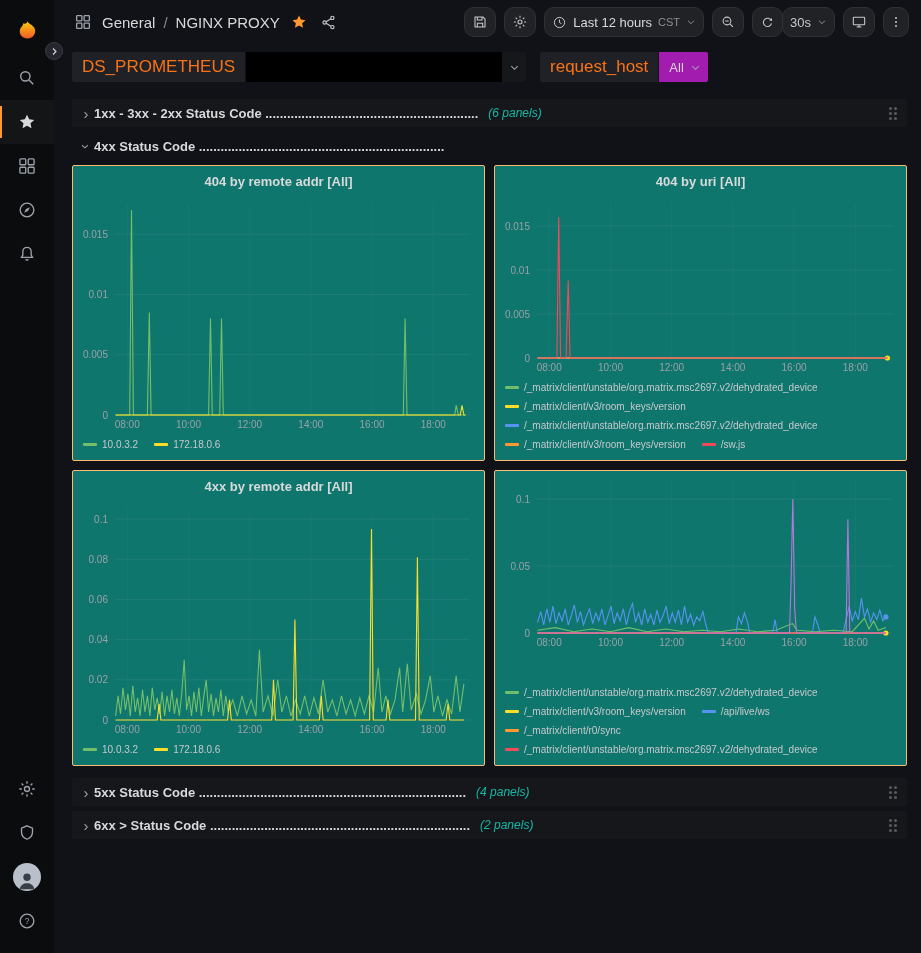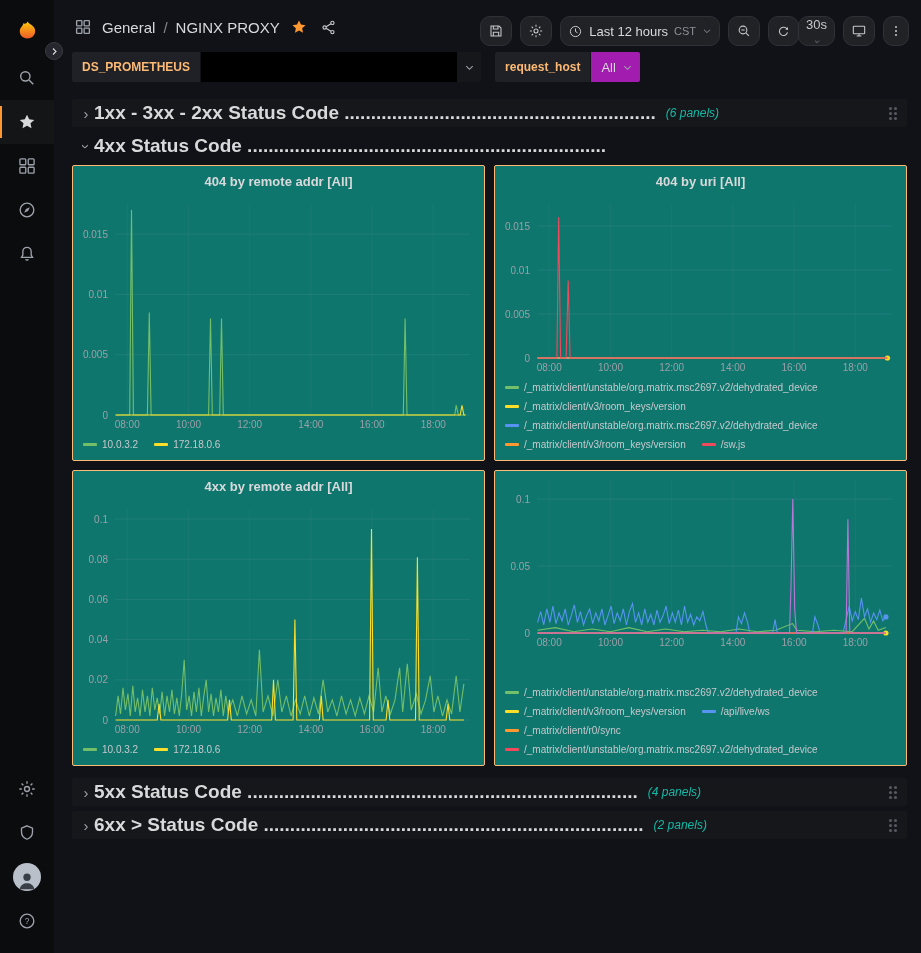--- a/index.html
+++ b/index.html
@@ -28,63 +28,63 @@
     background: #26272e; border: 1px solid #393b42; color: #d8d9da; z-index: 5;
     display: flex; align-items: center; justify-content: center; font-size: 11px; cursor: pointer;
   }
   .avatar {
     width: 28px; height: 28px; border-radius: 50%; background: #b9c0c9;
     display: flex; align-items: flex-end; justify-content: center; overflow: hidden;
   }
   
   .main { flex: 1; display: flex; flex-direction: column; min-width: 0; }
   .topbar {
-    height: 44px; flex: none; display: flex; align-items: flex-start;
-    justify-content: space-between; padding: 16px 12px 0 18px;
+    height: 44px; flex: none; display: flex; align-items: center;
+    justify-content: space-between; padding: 0 12px 0 18px;
   }
   .crumbs { display: flex; align-items: center; gap: 8px; font-size: 15px; }
   .crumb { color: #d8d9da; cursor: pointer; }
   .crumb-sep { color: #87898f; }
   .icon-btn { background: none; border: none; color: #9da2ab; cursor: pointer; display: inline-flex; align-items: center; padding: 2px; }
   .toolbar { display: flex; align-items: center; gap: 8px; }
   .tb-group { display: flex; }
   .tb {
     height: 30px; min-width: 30px; padding: 0 7px; background: #202226;
     border: 1px solid #2f3136; border-radius: 10px; color: #c7c8cc;
     display: inline-flex; align-items: center; justify-content: center; gap: 6px;
     font-size: 13px; cursor: pointer; font-family: inherit;
   }
-  .tb-group .tb + .tb { margin-left: -1px; flex-direction: column; }
+  .tb-group .tb + .tb { margin-left: -1px; }
   .time-label { color: #d8d9da; white-space: nowrap; }
   .tz { color: #8e9096; font-size: 11px; }
   
   .submenu { flex: none; display: flex; align-items: center; gap: 14px; padding: 8px 14px 10px 18px; }
   .var-group { display: flex; align-items: stretch; gap: 1px; }
   .var-label {
     height: 30px; display: inline-flex; align-items: center; padding: 0 10px;
-    background: #1f2126; border: none; border-radius: 2px 0 0 2px; color: #fdba74;
-    font-size: 12px; font-weight: 700; cursor: pointer; font-family: inherit;
+    background: #1f2126; border: none; border-radius: 2px 0 0 2px; color: #f97316;
+    font-size: 17px; font-weight: 400; cursor: pointer; font-family: inherit;
   }
   .var-value {
     height: 30px; display: flex; align-items: center; cursor: pointer;
     background: #16171b; border-radius: 0 2px 2px 0; color: #d8d9da; font-size: 13px;
   }
   .redacted-box { width: 256px; height: 30px; background: #000; display: block; }
   .caret-zone { width: 24px; height: 30px; display: flex; align-items: center; justify-content: center; color: #9da2ab; }
   .var-value.plain { padding: 0 4px 0 10px; gap: 4px; background: #a21caf; }
   
   .content { flex: 1; overflow: hidden; padding: 2px 14px 0 18px; }
   .row-header {
     height: 28px; display: flex; align-items: center; padding: 0 6px; margin: 5px 0;
     background: #16171b; border-radius: 2px; cursor: pointer; white-space: nowrap; overflow: hidden;
   }
   .row-header.expanded { background: transparent; }
   .chev { width: 16px; text-align: center; color: #9fa4ab; font-size: 15px; flex: none; display: inline-block; }
   .expanded .chev { transform: rotate(90deg); }
-  .row-title { font-size: 19px; font-weight: 700; color: #d8d9da; overflow: hidden; }
+  .row-title { font-size: 13px; font-weight: 700; color: #d8d9da; overflow: hidden; }
   .row-count { font-size: 12px; font-style: italic; color: #14b8a6; margin-left: 10px; }
   .drag-handle { margin-left: auto; width: 16px; height: 16px; display: flex; align-items: center; justify-content: center; cursor: grab; flex: none; }
   .dots { width: 3px; height: 3px; border-radius: 50%; background: #565a61; display: block; margin: -10px 0 0 -5px;
     box-shadow: 5px 0 #565a61, 0 5px #565a61, 5px 5px #565a61, 0 10px #565a61, 5px 10px #565a61; }
   
   .panels-grid { display: grid; grid-template-columns: 1fr 1fr; gap: 9px; margin: 4px 0 12px; }
   .panel {
     background: #0f766e; border: 1px solid #fdba74; border-radius: 2px; height: 296px;
     display: flex; flex-direction: column; overflow: hidden;
   }

